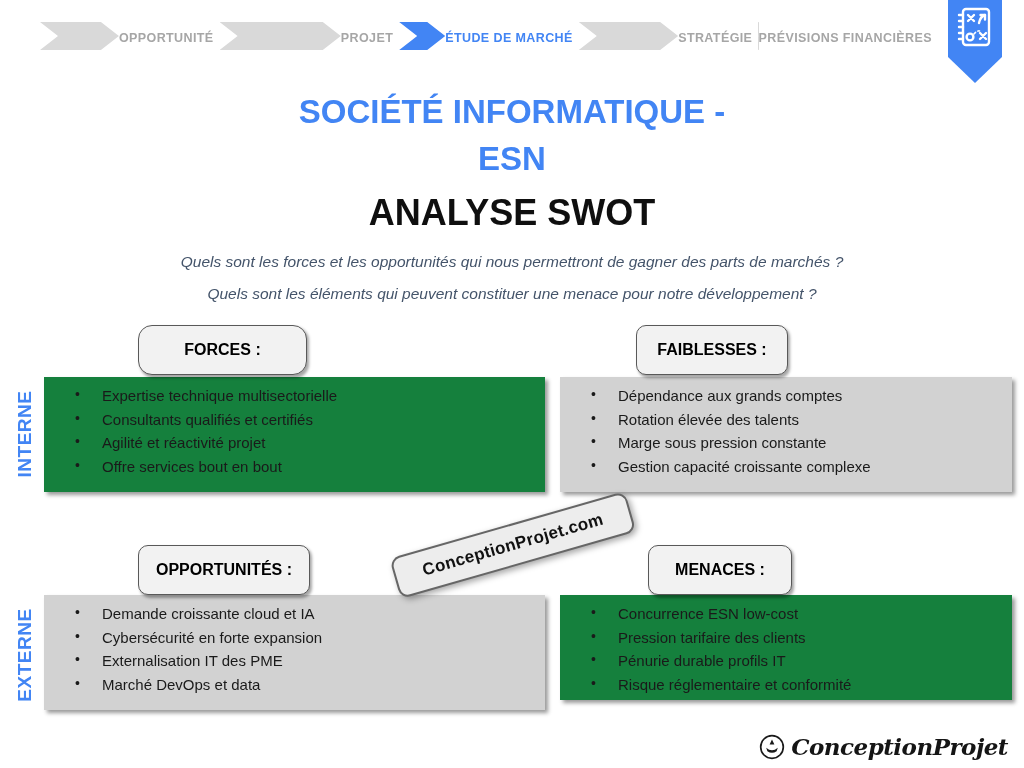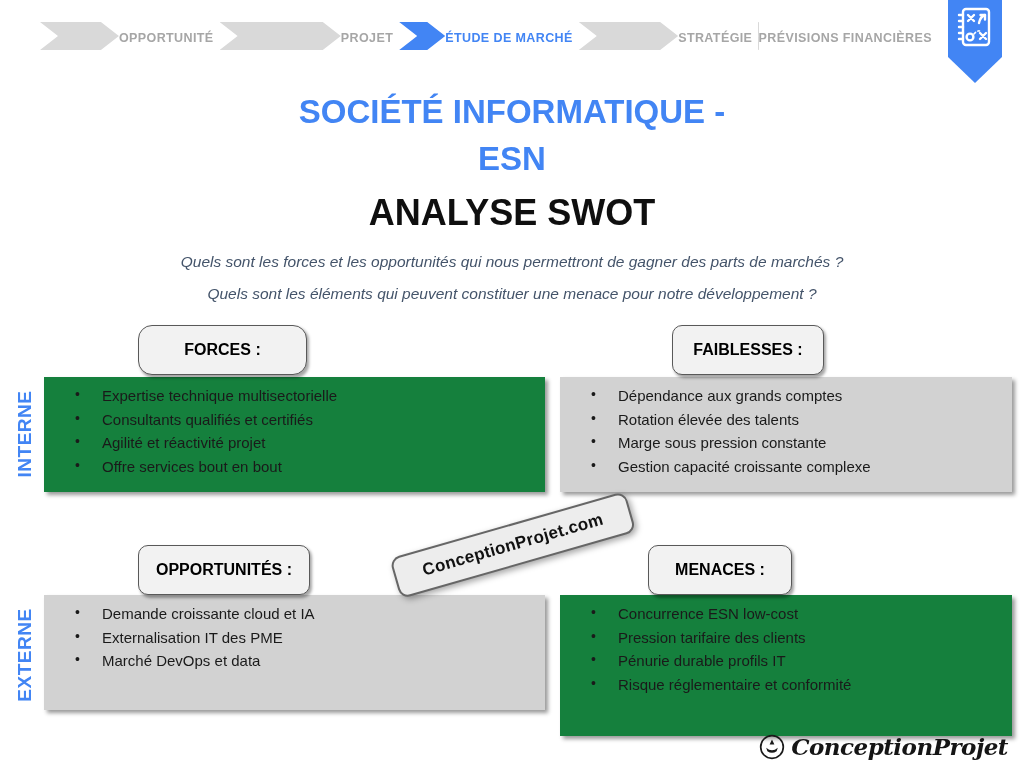--- a/index.html
+++ b/index.html
@@ -35,31 +35,31 @@
     position:absolute;transform:translate(-50%,-50%) rotate(-90deg);
     font-weight:800;font-size:19px;color:#4285F4;letter-spacing:.5px;white-space:nowrap;
   }
   
   .q-label{
     position:absolute;background:#f2f2f2;border:1.5px solid #595959;border-radius:10px;
     box-shadow:2px 2.5px 3px rgba(0,0,0,.35);display:flex;align-items:center;justify-content:center;
     font-weight:800;font-size:16px;color:#000;z-index:3;
   }
   .ql-forces{left:138px;top:325px;width:167px;height:48px;border-radius:14px;}
-  .ql-faiblesses{left:672px;top:325px;width:150px;height:48px;}
+  .ql-faiblesses{left:636px;top:325px;width:150px;height:48px;}
   .ql-opportunites{left:138px;top:545px;width:170px;height:48px;}
   .ql-menaces{left:648px;top:545px;width:142px;height:48px;}
   
   .q-box{position:absolute;box-shadow:3px 3px 4px rgba(0,0,0,.4);}
   .qb-blue{background:#15803d;}
   .qb-gray{background:#d2d2d2;}
   .qb-forces{left:44px;top:377px;width:501px;height:115px;}
   .qb-faiblesses{left:560px;top:377px;width:452px;height:115px;}
   .qb-opportunites{left:44px;top:595px;width:501px;height:115px;}
-  .qb-menaces{left:560px;top:595px;width:452px;height:141px;}
+  .qb-menaces{left:560px;top:595px;width:452px;height:105px;}
   .q-box ul{margin:10px 0 0 0;padding:0 0 0 31px;list-style:none;}
   .q-box li{
     position:relative;padding-left:27px;margin-bottom:6px;
     font-size:15px;line-height:17.5px;color:#1a1a1a;
   }
   .q-box li::before{content:"•";position:absolute;left:0;top:-1px;font-size:14px;color:#1a1a1a;}
   
   .watermark{
     position:absolute;left:513px;top:545px;transform:translate(-50%,-50%) rotate(-16deg);
     background:#ededed;border:2px solid #666;border-radius:10px;padding:9px 27px;
@@ -148,20 +148,21 @@
     <ul>
       <li>Dépendance aux grands comptes</li>
       <li>Rotation élevée des talents</li>
       <li>Marge sous pression constante</li>
       <li>Gestion capacité croissante complexe</li>
     </ul>
   </div>
   <div class="q-box qb-gray qb-opportunites">
     <ul>
       <li>Demande croissante cloud et IA</li>
+      <li>Cybersécurité en forte expansion</li>
       <li>Externalisation IT des PME</li>
       <li>Marché DevOps et data</li>
     </ul>
   </div>
   <div class="q-box qb-blue qb-menaces">
     <ul>
       <li>Concurrence ESN low-cost</li>
       <li>Pression tarifaire des clients</li>
       <li>Pénurie durable profils IT</li>
       <li>Risque réglementaire et conformité</li>

